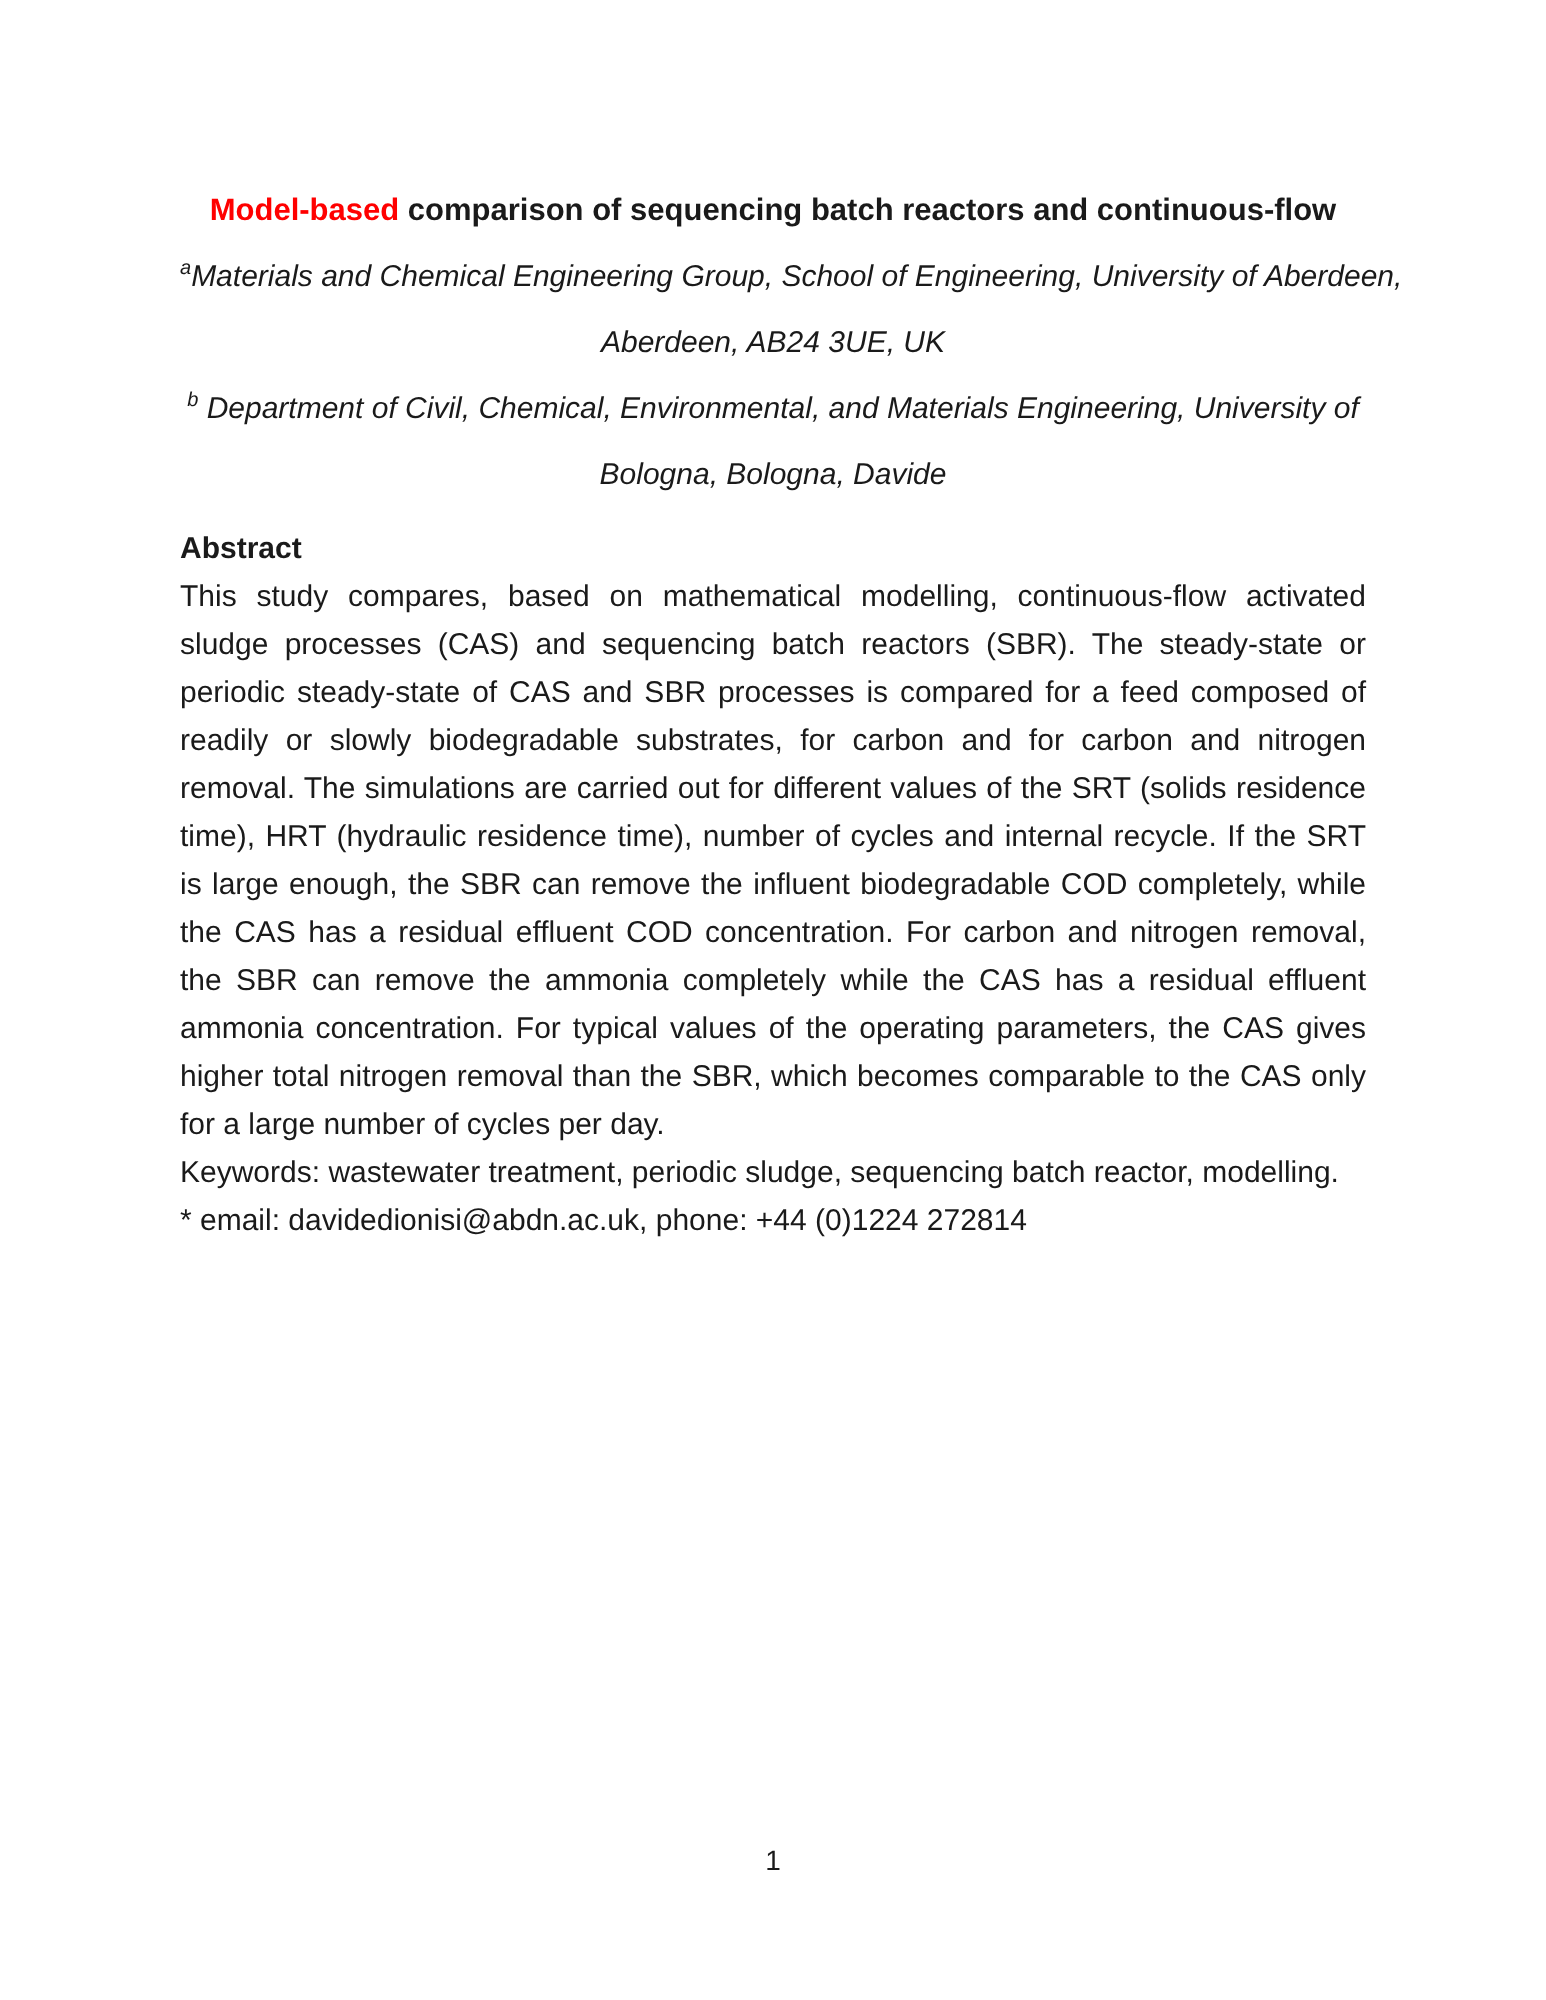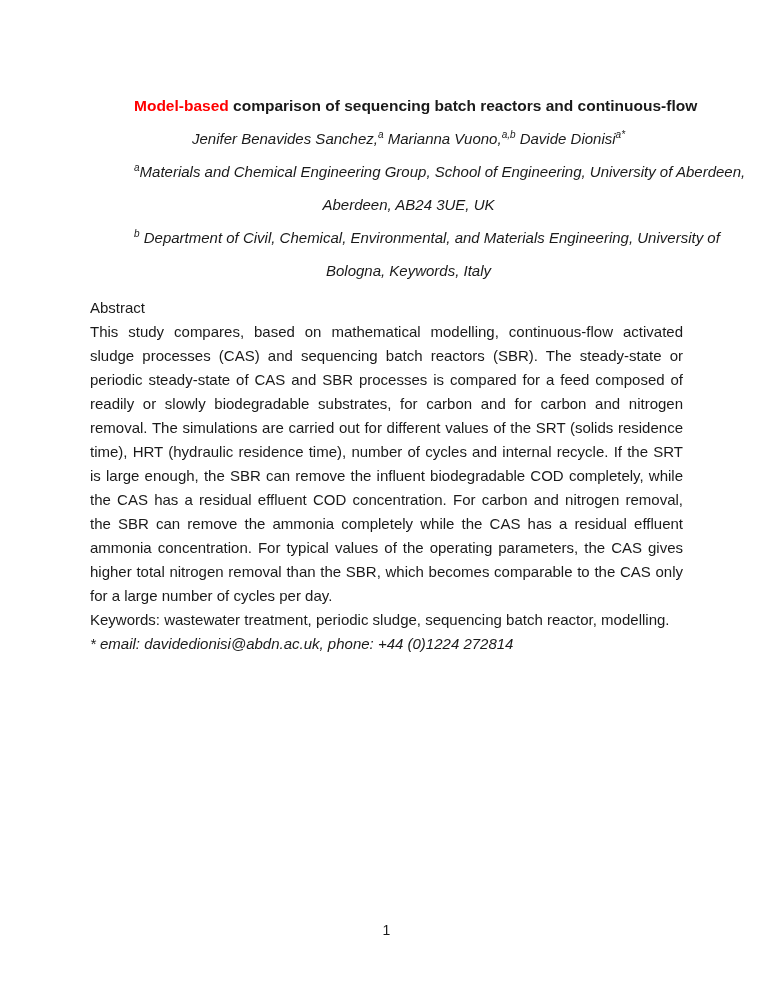--- a/index.html
+++ b/index.html
@@ -14,53 +14,51 @@
     background: #ffffff;
     padding: 89px 90px 0 90px;
     overflow: hidden;
     color: #1a1a1a;
   }
   .header-block { text-align: center; }
   .header-line {
     line-height: 33px;
     font-size: 15px;
     white-space: nowrap;
-    margin-left: 44px;
   }
   .title-line {
     font-weight: bold;
     font-size: 15.5px;
   }
   .title-highlight { color: #ff0000; }
   .italic { font-style: italic; }
   sup {
     font-size: 10px;
     line-height: 0;
     vertical-align: super;
   }
   .abstract-section { margin-top: 9px; }
   .abstract-heading {
-    font-weight: normal;
+    font-weight: bold;
     font-size: 15px;
     line-height: 24px;
   }
   .abstract-body {
     font-size: 15px;
     line-height: 24px;
     text-align: justify;
   }
   .keywords-line {
     font-size: 15px;
     line-height: 24px;
   }
   .keywords-label { font-weight: normal; }
   .contact-line {
     font-size: 15px;
     line-height: 24px;
-    font-style: italic;
   }
   .page-number {
     position: absolute;
     left: 0;
     right: 0;
     top: 922px;
     text-align: center;
     font-size: 14px;
     color: #1a1a1a;
   }
@@ -70,38 +68,35 @@
 
 <div class="page">
 
   <div class="header-block">
 
     <div class="header-line title-line">
       <span class="title-highlight">Model-based</span><span> comparison of sequencing batch reactors and continuous-flow</span>
     </div>
 
 
-    <div class="header-line italic">
-      <span>Jenifer Benavides Sanchez,</span><sup>a</sup><span> Marianna Vuono,</span><sup>a,b</sup><span> Davide Dionisi</span><sup>a*</sup>
-    </div>
 
     <div class="header-line italic">
       <sup>a</sup><span>Materials and Chemical Engineering Group, School of Engineering, University of Aberdeen,</span>
     </div>
 
     <div class="header-line italic">
       <span>Aberdeen, AB24 3UE, UK</span>
     </div>
 
     <div class="header-line italic">
       <sup>b</sup><span> Department of Civil, Chemical, Environmental, and Materials Engineering, University of</span>
     </div>
 
     <div class="header-line italic">
-      <span>Bologna, Keywords, Italy</span>
+      <span>Bologna, Bologna, Davide</span>
     </div>
 
   </div>
 
   <div class="abstract-section">
     <div class="abstract-heading">Abstract</div>
     <div class="abstract-body">This study compares, based on mathematical modelling, continuous-flow activated sludge processes (CAS) and sequencing batch reactors (SBR). The steady-state or periodic steady-state of CAS and SBR processes is compared for a feed composed of readily or slowly biodegradable substrates, for carbon and for carbon and nitrogen removal. The simulations are carried out for different values of the SRT (solids residence time), HRT (hydraulic residence time), number of cycles and internal recycle. If the SRT is large enough, the SBR can remove the influent biodegradable COD completely, while the CAS has a residual effluent COD concentration. For carbon and nitrogen removal, the SBR can remove the ammonia completely while the CAS has a residual effluent ammonia concentration. For typical values of the operating parameters, the CAS gives higher total nitrogen removal than the SBR, which becomes comparable to the CAS only for a large number of cycles per day.</div>
   </div>
 
   <div class="keywords-line">

